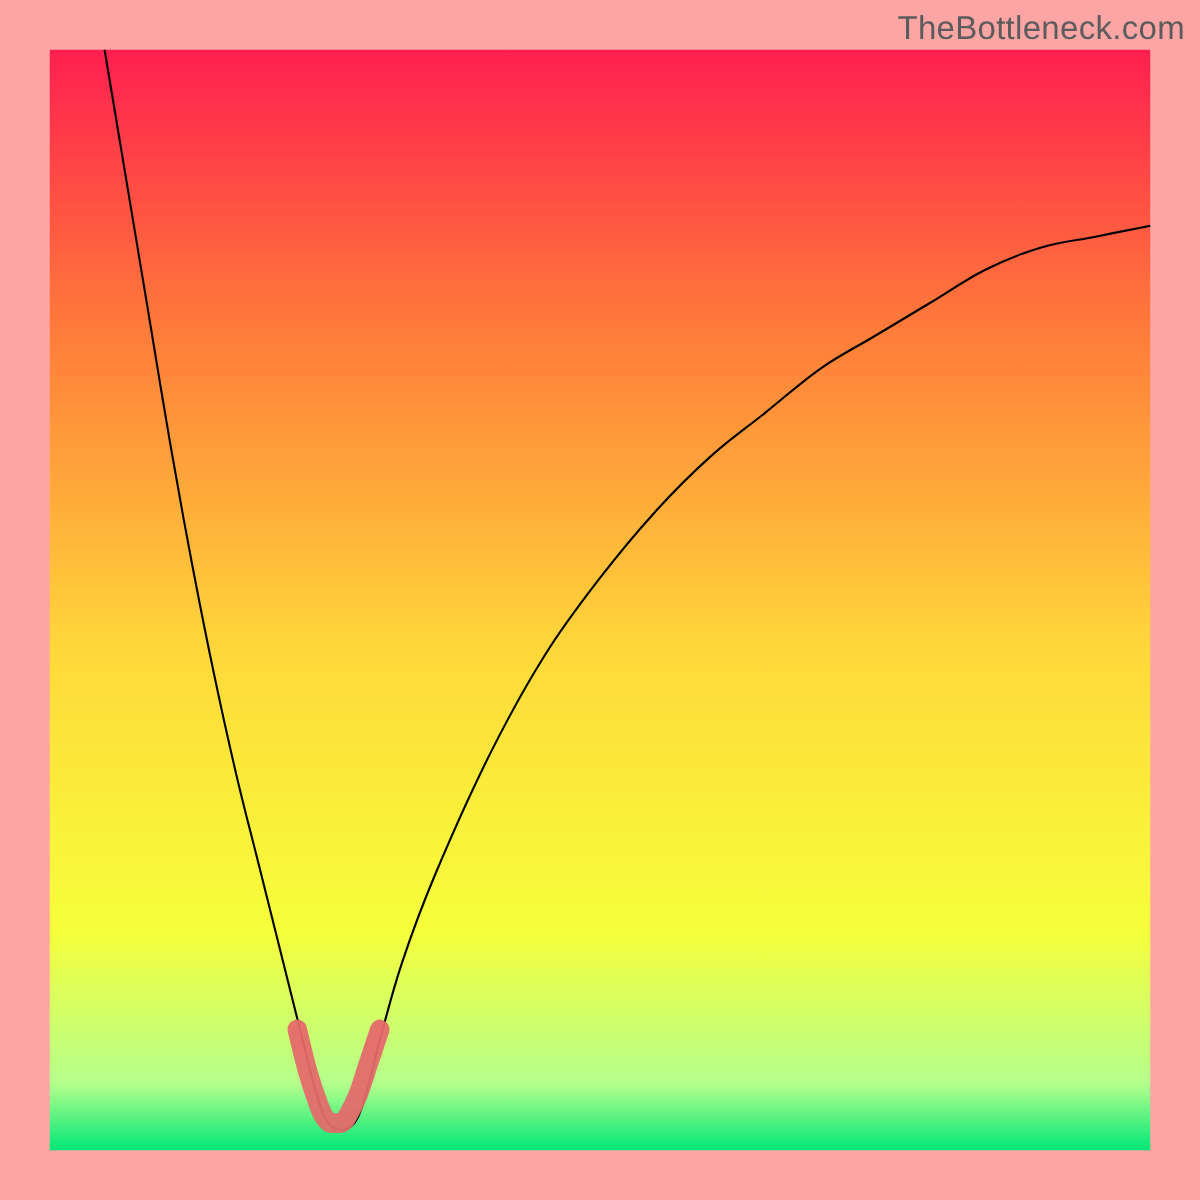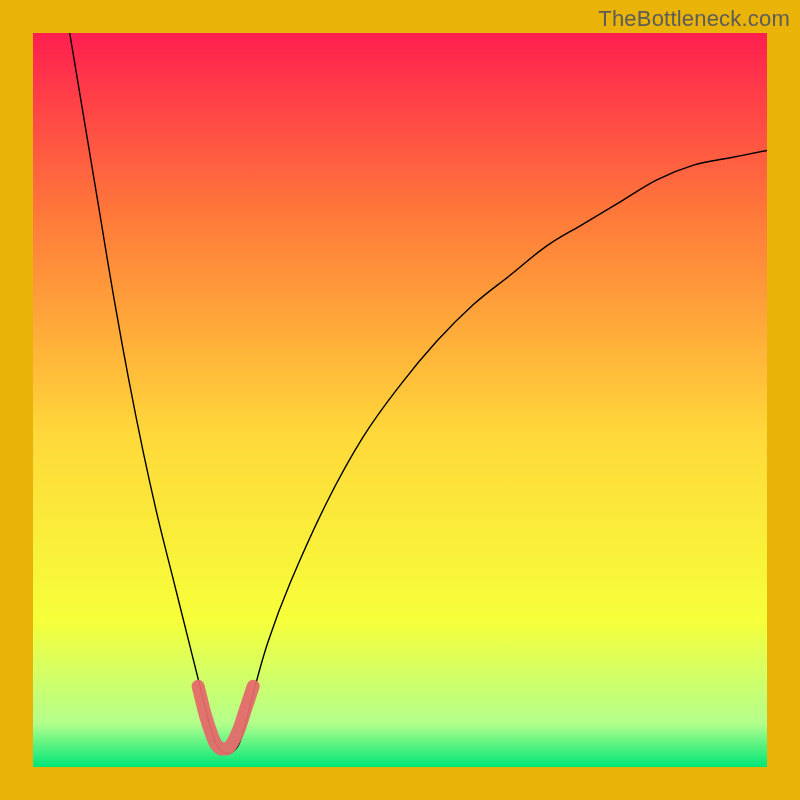--- a/index.html
+++ b/index.html
@@ -10,21 +10,21 @@
     background: #000;
     overflow: hidden;
     font-family: Arial, Helvetica, sans-serif;
   }
   .frame {
     position: absolute;
     left: 0;
     top: 0;
     width: 800px;
     height: 800px;
-    background: #eab308;
+    background: #fca5a5;
   }
   .watermark {
     position: absolute;
     top: 6px;
     right: 10px;
     color: #5c5c5c;
     font-size: 22px;
     font-weight: 500;
     letter-spacing: 0.2px;
     z-index: 20;

